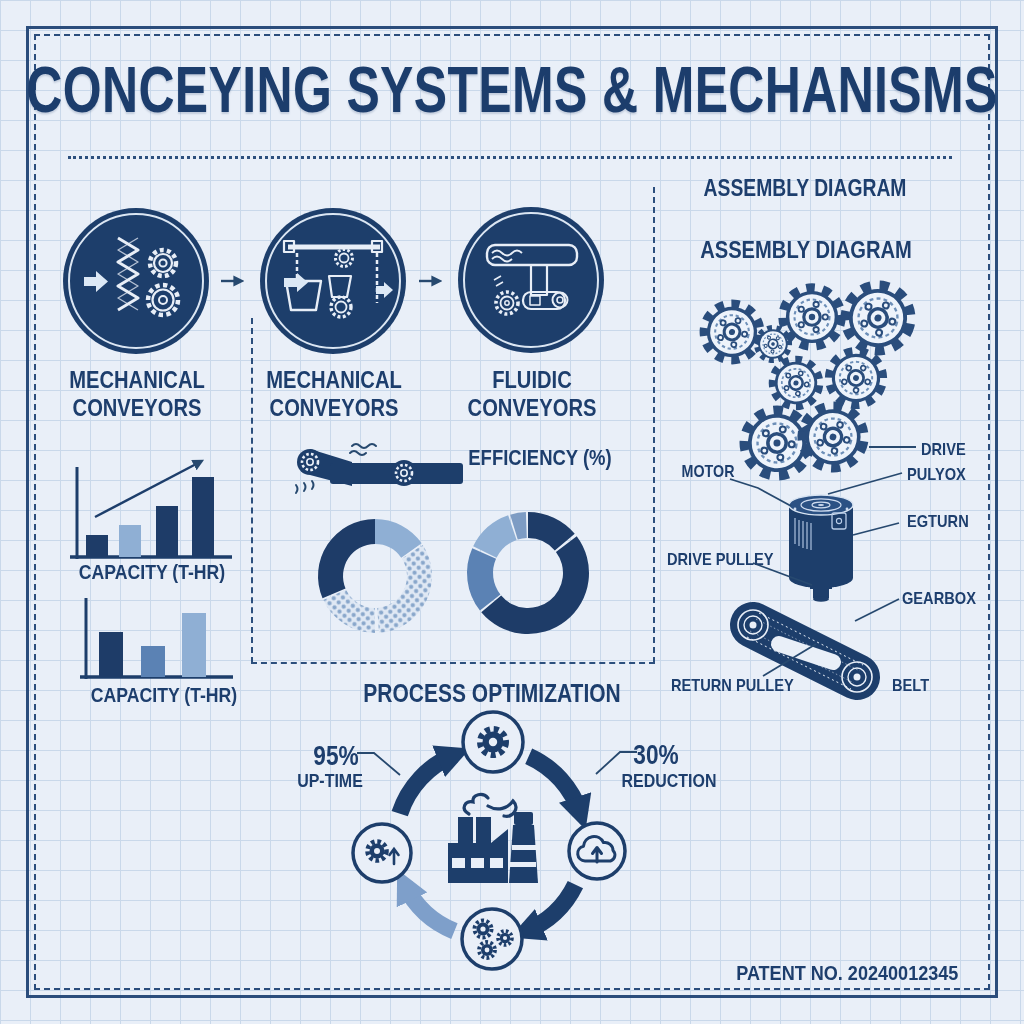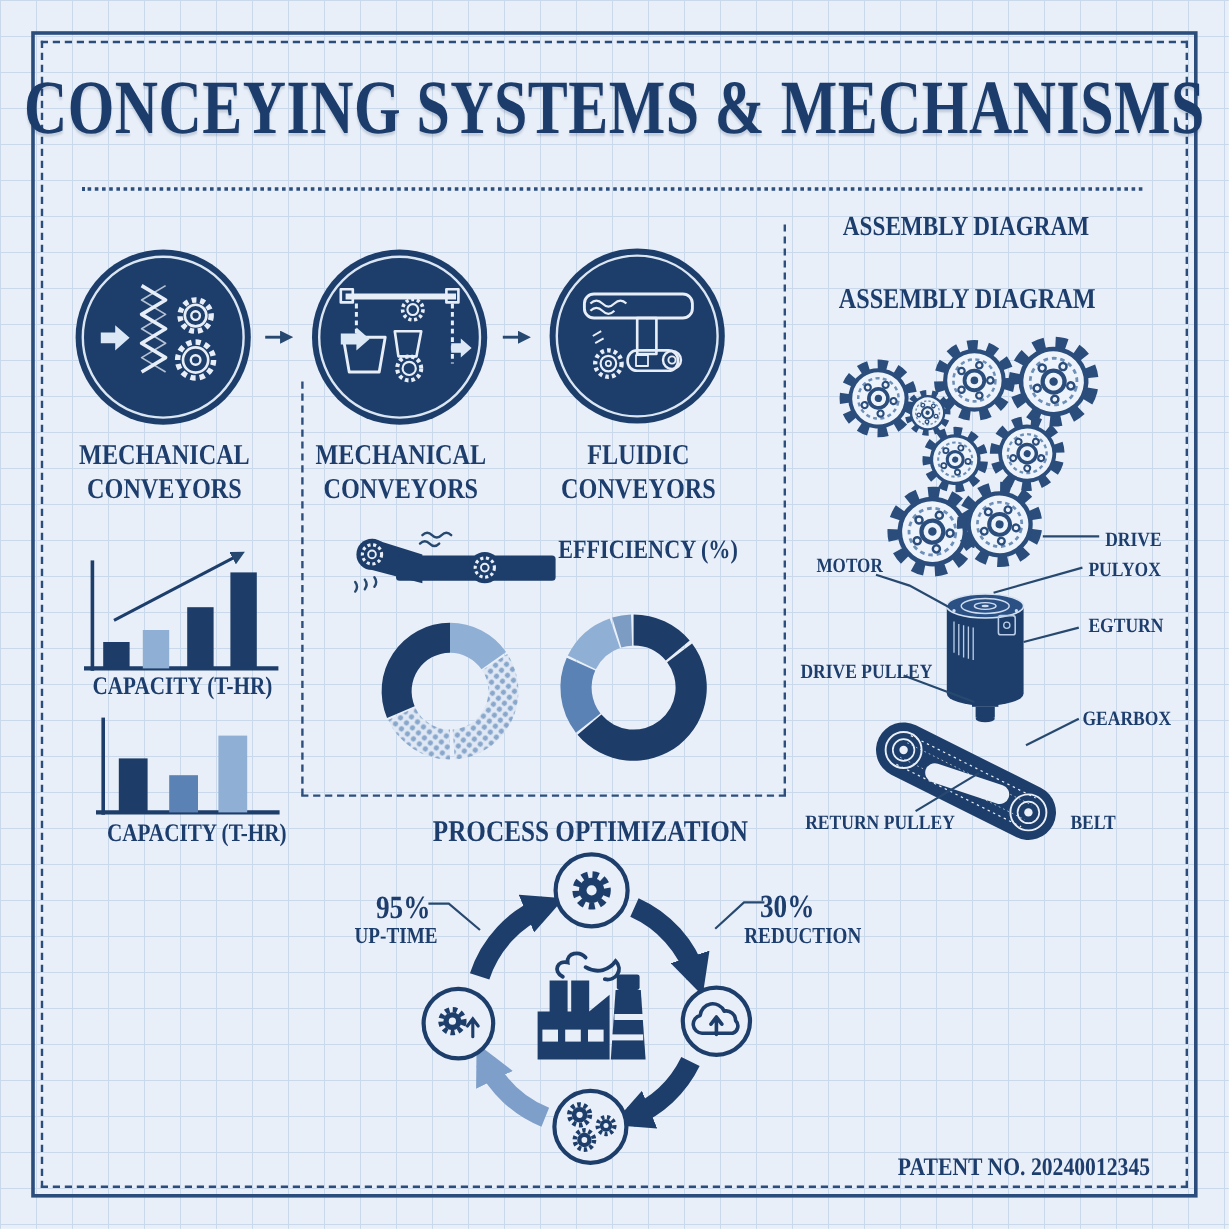--- a/index.html
+++ b/index.html
@@ -2,21 +2,21 @@
 <html><head>
 <meta charset="utf-8">
 <style>
   html,body{margin:0;padding:0;}
   body{width:1024px;height:1024px;overflow:hidden;}
   .page{position:absolute;inset:0;width:1024px;height:1024px;
     background-color:#e9eff8;
     background-image:linear-gradient(to right,#c9d8ea 1px,transparent 1px),
                      linear-gradient(to bottom,#c9d8ea 1px,transparent 1px);
     background-size:30px 30px;
-    font-family:Liberation Serif, serif;color:#1d3e6d;}
+    font-family:Liberation Sans, sans-serif;color:#1d3e6d;}
   .frame-solid{position:absolute;inset:26px;border:3px solid #2b4d7c;}
   .frame-dashed{position:absolute;inset:34px;border:2px dashed #2b4d7c;}
   svg.layer{position:absolute;left:0;top:0;width:1024px;height:1024px;}
   .t{position:absolute;font-weight:700;color:#1d3e6d;white-space:nowrap;line-height:1;}
   .ctr{transform:translateX(-50%) scaleX(0.84);}
   .la{transform:scaleX(0.86);transform-origin:left center;}
   .ra{transform:scaleX(0.86);transform-origin:right center;}
   .two{text-align:center;line-height:1.18;}
   .title{left:512px;top:58px;font-size:64px;letter-spacing:0.5px;color:#1c3d6c;
     transform:translateX(-50%) scaleX(0.78);text-shadow:0 2px 2px rgba(27,58,102,0.18);}

